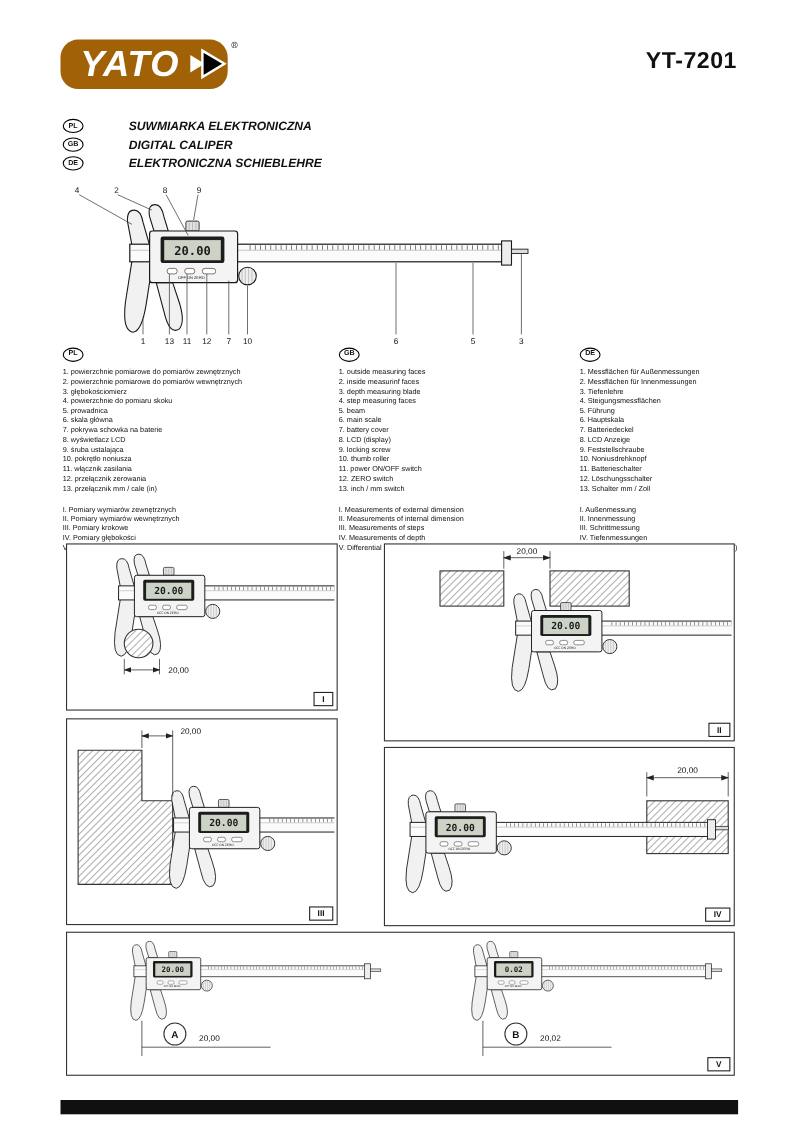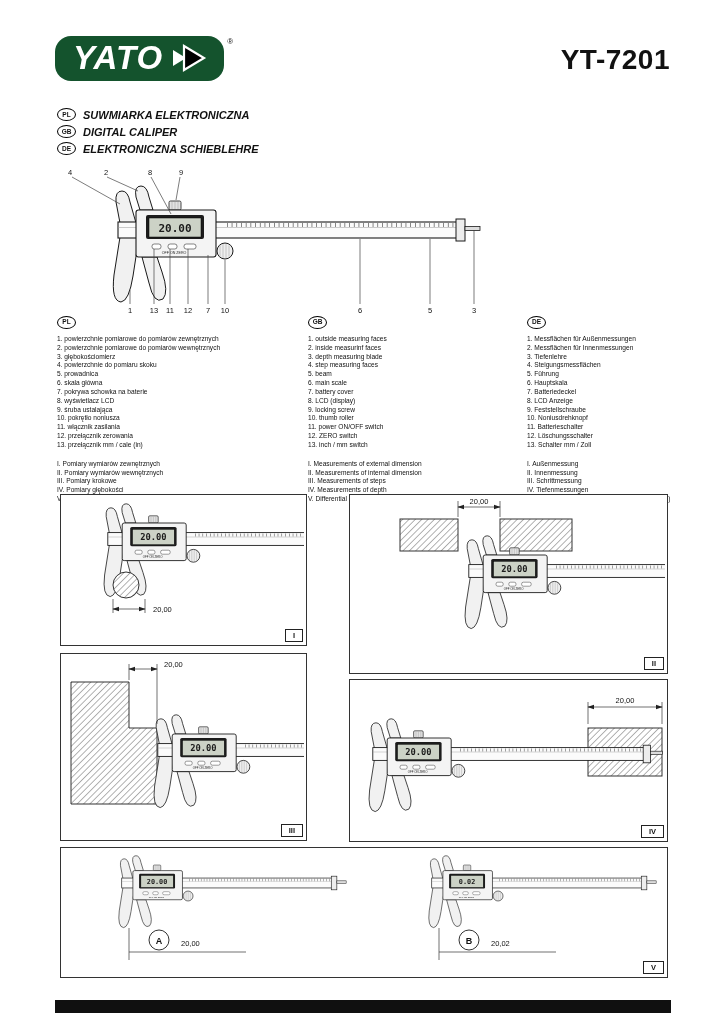--- a/index.html
+++ b/index.html
@@ -1,29 +1,29 @@
 <!DOCTYPE html>
 <html><head>
 <meta charset="utf-8">
 <style>
   html,body{margin:0;padding:0;background:#e8e8e8;}
   .page{position:relative;width:724px;height:1024px;background:#ffffff;margin:0 auto;
         font-family:"Liberation Sans",sans-serif;color:#111;overflow:hidden;}
   
   .logo{position:absolute;left:55px;top:36px;display:flex;align-items:flex-start;}
-  .logo-pill{background:#14532d;border-radius:16px;padding:5px 17px 7px 18px;display:flex;align-items:center;gap:8px;}
+  .logo-pill{background:#a16207;border-radius:16px;padding:5px 0 7px 18px;display:flex;align-items:center;gap:8px;}
   .logo-text{color:#fff;font-size:33px;font-weight:bold;font-style:italic;letter-spacing:1px;line-height:1;}
   .reg{font-size:8px;margin-left:3px;margin-top:1px;}
-  .model{position:absolute;right:54px;top:44px;font-size:28px;font-weight:bold;letter-spacing:.5px;}
+  .model{position:absolute;right:54px;top:44px;font-size:21px;font-weight:bold;letter-spacing:.5px;}
   
   .titles{position:absolute;left:57px;top:108px;display:flex;flex-direction:column;gap:4px;}
   .title-row{display:flex;align-items:center;gap:7px;}
   .lang-badge{display:inline-flex;align-items:center;justify-content:center;border:1.1px solid #000;
               border-radius:50%;width:17px;height:11px;font-size:6.5px;font-weight:bold;flex:0 0 auto;}
-  .title-text{font-size:11px;font-weight:bold;font-style:italic;}
+  .title-text{font-size:11px;font-weight:bold;font-style:italic;margin-left:34px;}
   
   .main-diagram{position:absolute;left:50px;top:164px;}
   
   .col{position:absolute;font-size:6.6px;line-height:1.34;}
   .col .plist{margin-top:6px;}
   .col .methods{margin-top:10px;}
   .col-pl{left:57px;top:316px;width:250px;}
   .col-gb{left:308px;top:316px;width:216px;}
   .col-de{left:527px;top:316px;width:152px;}
   

